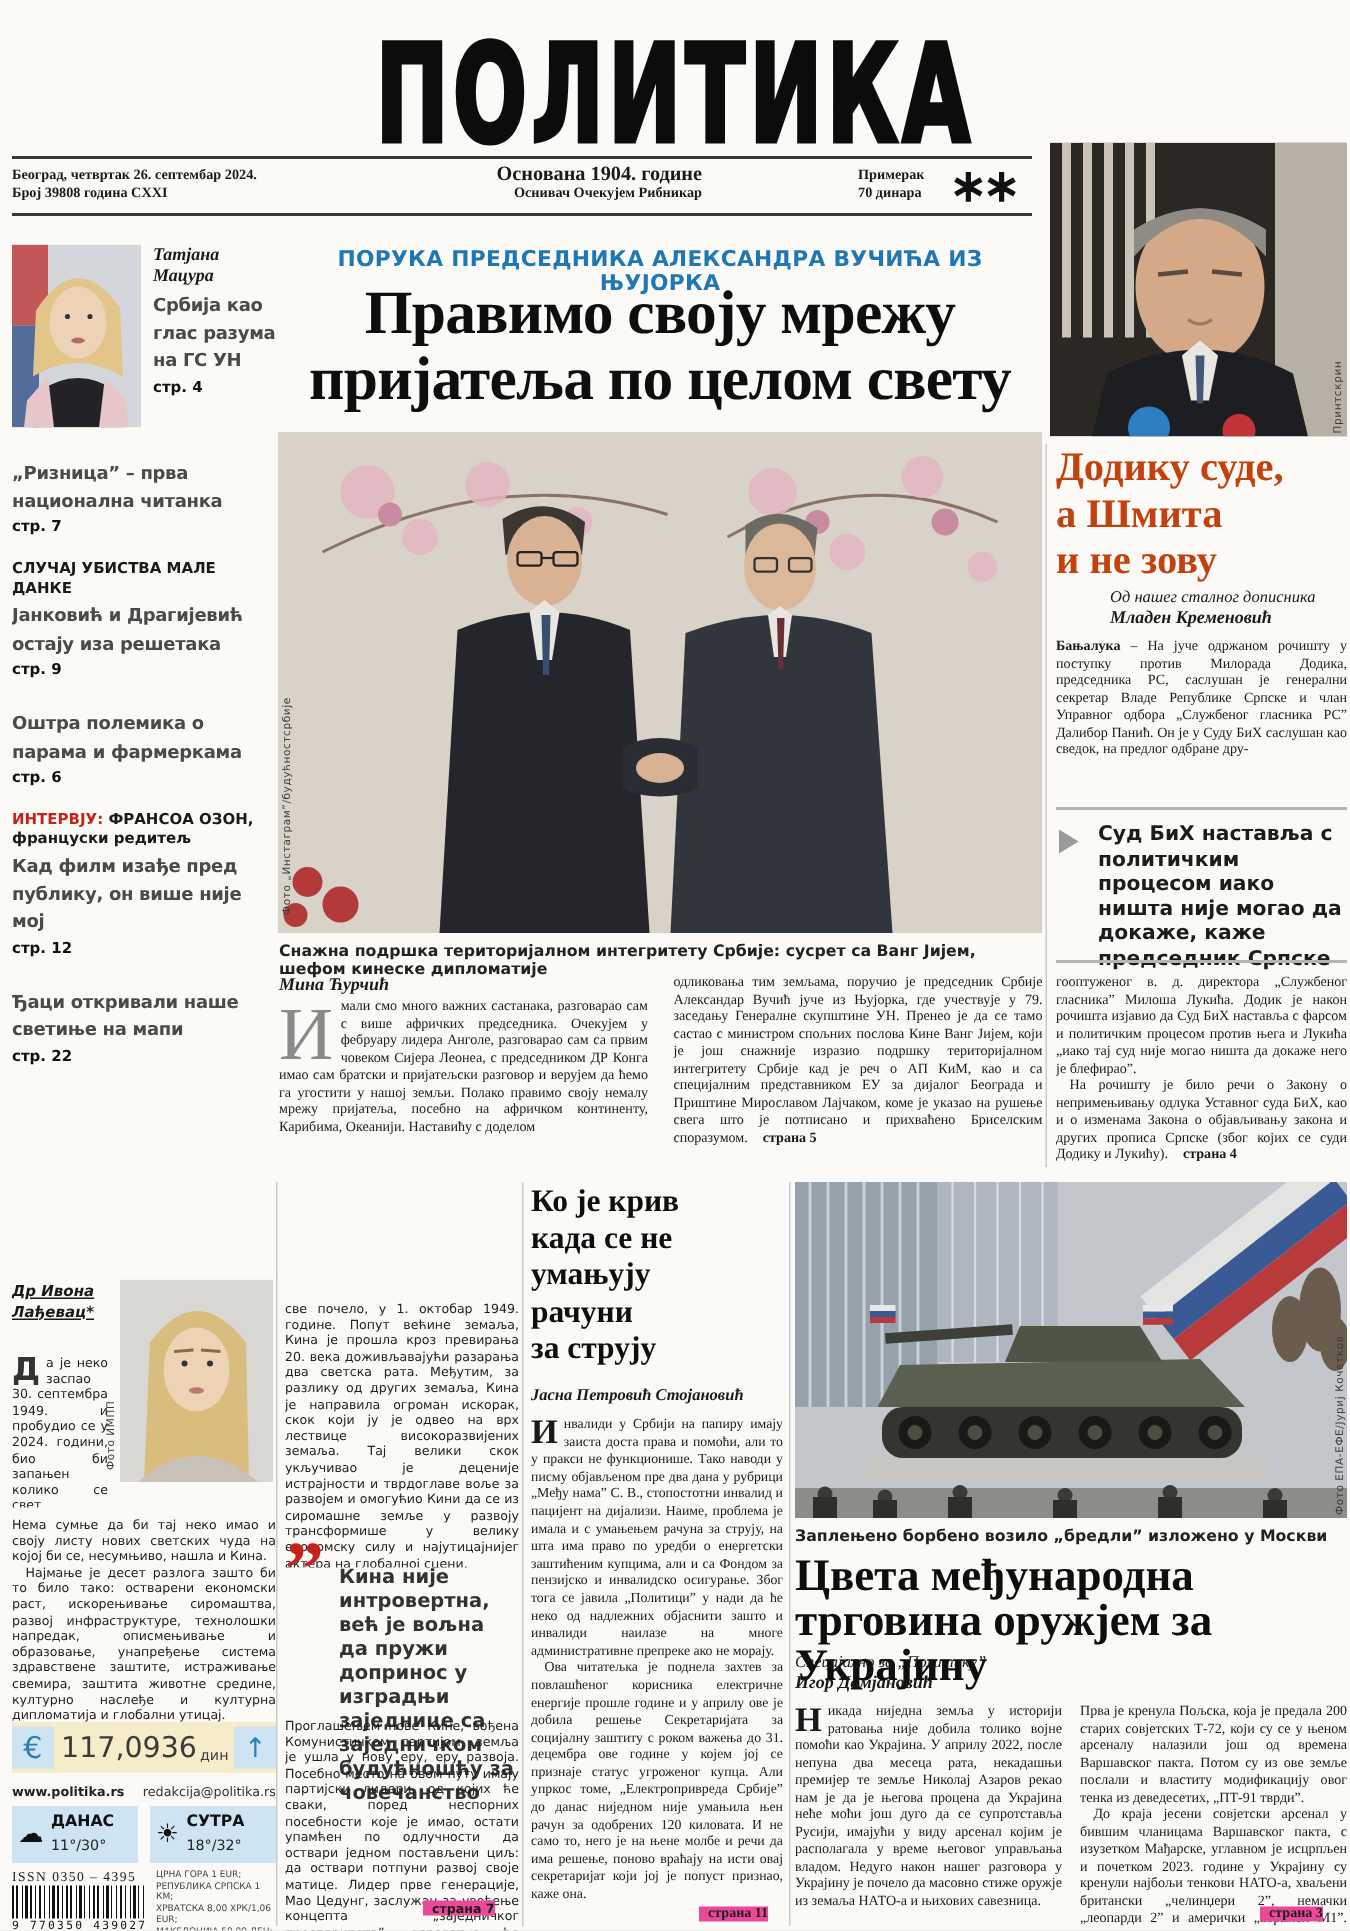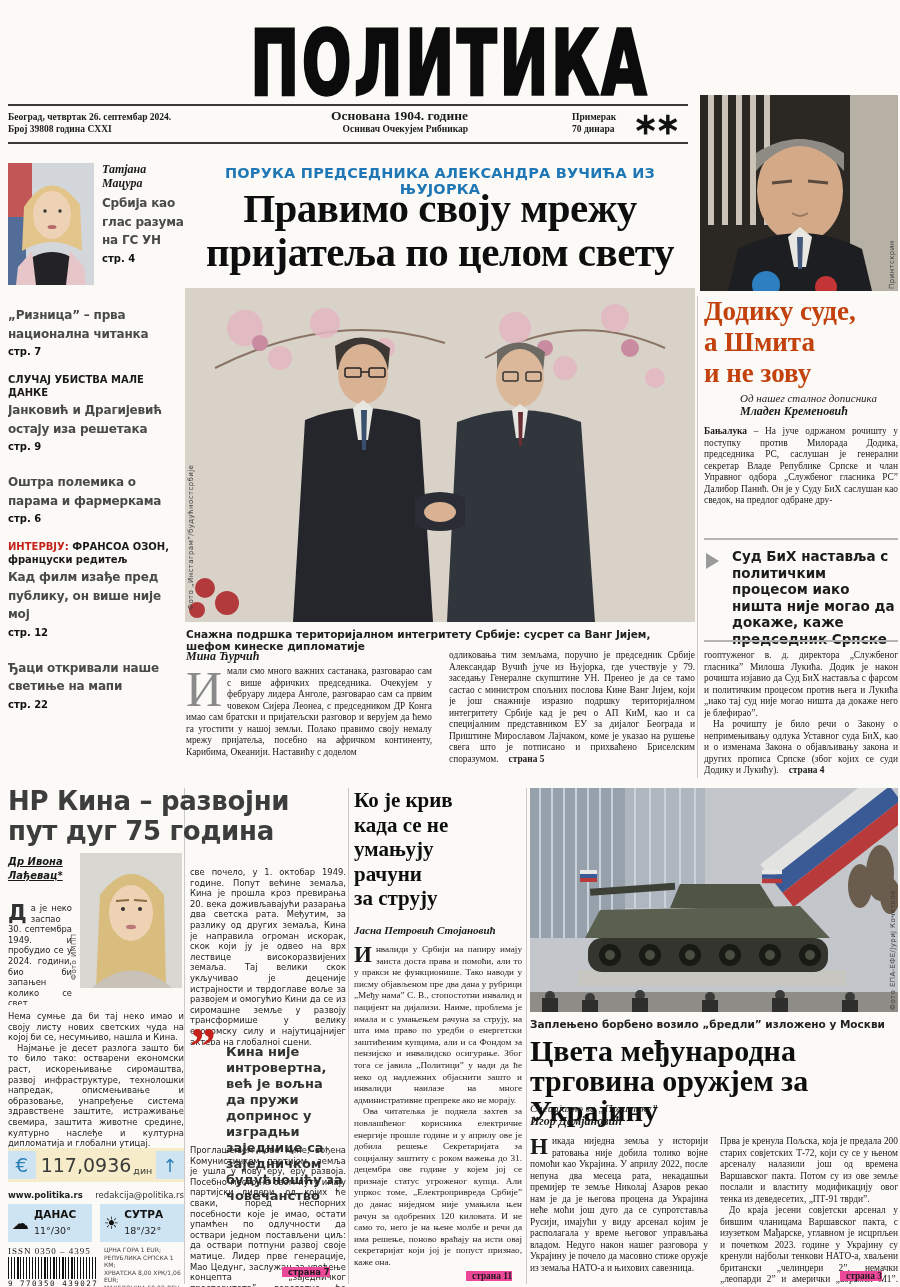--- a/index.html
+++ b/index.html
@@ -242,22 +242,20 @@
   <div class="abs grayrule" style="left:704px;top:640px;width:194px;"></div>
   <div class="abs bodytext" style="left:704px;top:650px;width:194px;height:130px;overflow:hidden;">
     <p class="first">гооптуженог в. д. директора „Службеног гласника” Милоша Лукића. Додик је након рочишта изјавио да Суд БиХ наставља с фарсом и политичким процесом против њега и Лукића „иако тај суд није могао ништа да докаже него је блефирао”.</p>
     <p class="cont"><span>На рочишту је било речи о Закону о непримењивању одлука Уставног суда БиХ, као и о изменама Закона о објављивању закона и других прописа Српске (због којих се суди Додику и Лукићу).</span><span class="pref">страна 4</span></p>
   </div>
 
   <div class="abs vline" style="left:184px;top:788px;height:496px;"></div>
   <div class="abs vline" style="left:348px;top:788px;height:496px;"></div>
   <div class="abs vline" style="left:526px;top:788px;height:496px;"></div>
 
-  <div class="abs h-china" style="left:8px;top:786px;width:335px;">НР Кина – развојни
-пут дуг 75 година</div>
   <div class="abs byline" style="left:8px;top:855px;white-space:pre-line;font-family:'DejaVu Sans',sans-serif;font-size:10px;line-height:13.5px;text-decoration:underline;">Др Ивона
 Лађевац*</div>
   <div class="abs photo-frame" style="left:80px;top:853px;width:102px;height:135px;">
     <svg width="102" height="135" viewBox="0 0 102 135" preserveAspectRatio="none">
       <rect width="102" height="135" fill="#d9d7d2"></rect>
       <path d="M20 42 Q51 0 84 42 L86 135 L16 135 Z" fill="#d9bd7e"></path>
       <ellipse cx="51" cy="60" rx="22" ry="28" fill="#eed2b4"></ellipse>
       <circle cx="43" cy="56" r="2" fill="#333"></circle>
         <circle cx="60" cy="56" r="2" fill="#333"></circle>
       <path d="M36 48 L49 47 M54 47 L67 48" stroke="#8a6b42" stroke-width="2"></path>

